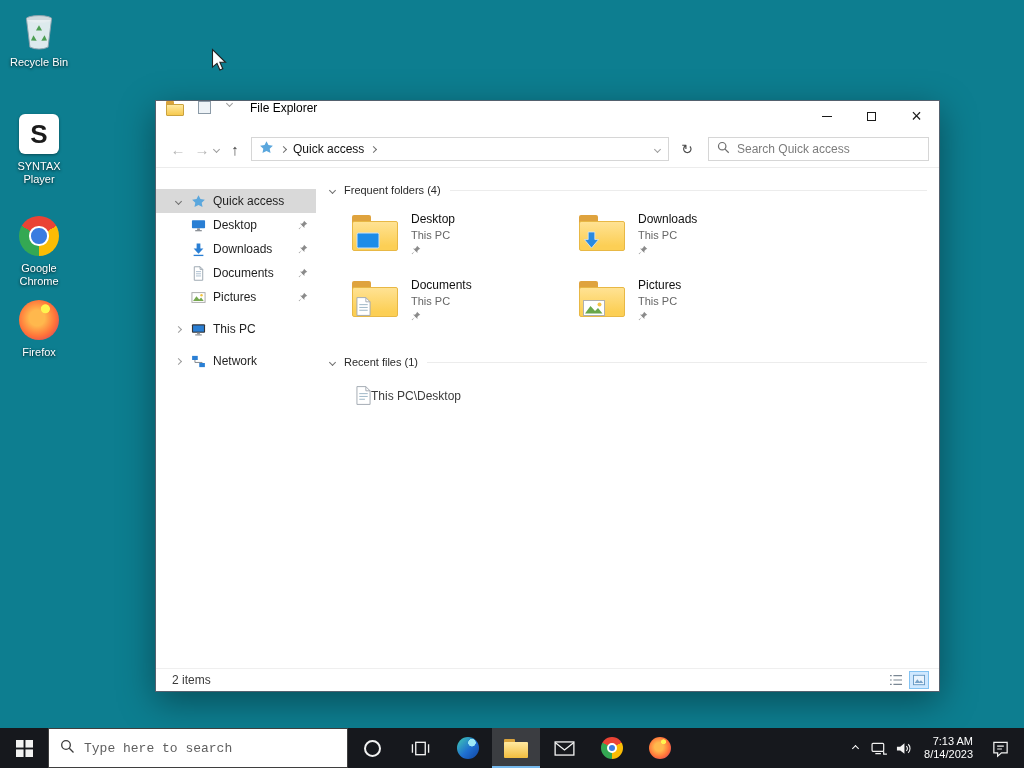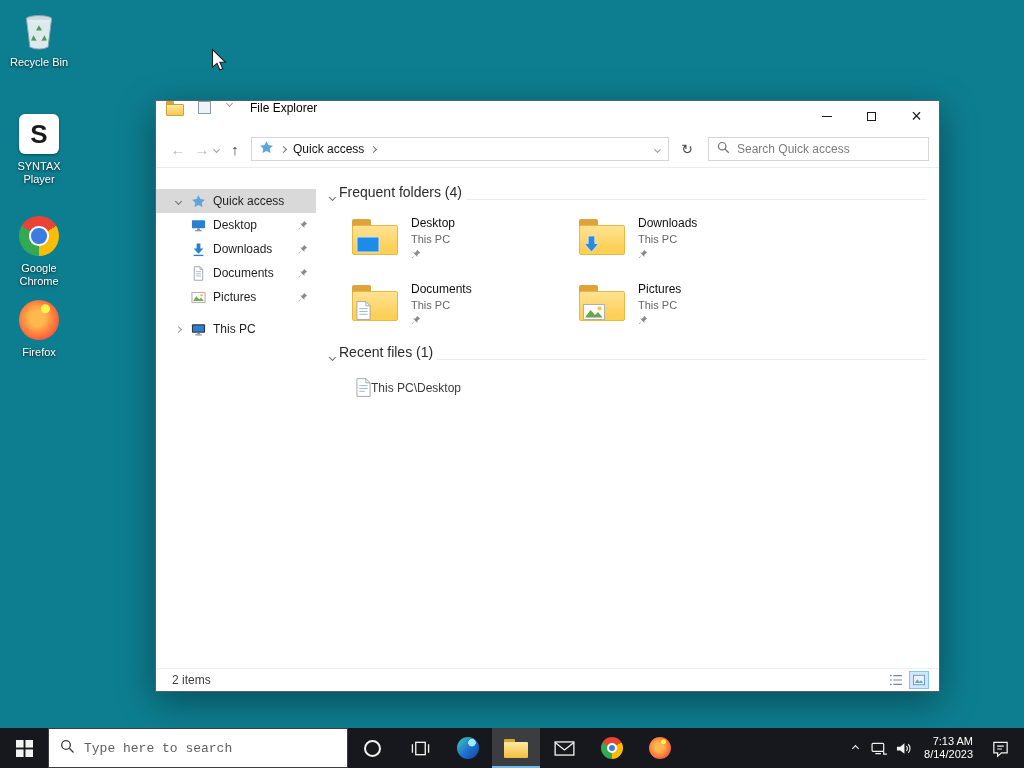--- a/index.html
+++ b/index.html
@@ -61,32 +61,32 @@
 .wbody{flex:1;display:flex;min-height:0}
 .sidebar{flex:0 0 160px;padding-top:21px;color:#1f1f1f}
 .srow{height:24px;display:flex;align-items:center;position:relative;padding-left:57px;white-space:nowrap}
 .srow.selected{background:#d9d9d9}
 .srow .exp{position:absolute;left:20px}
 .srow .sic{position:absolute;left:34px;width:16px;height:16px;display:flex;align-items:center;justify-content:center}
 .srow .pin{position:absolute;right:8px;display:flex}
 .sgap{height:8px}
 
 .content{flex:1;min-width:0;padding:16px 12px 0 12px;display:flex;flex-direction:column}
-.ghead{display:flex;align-items:flex-end;gap:4px;font-size:14px;color:#2b2b2b;padding-left:2px}
+.ghead{display:flex;align-items:center;gap:9px;font-size:11px;color:#2b2b2b;padding-left:2px}
 .ghead .rule{flex:1;height:1px;background:#ececec}
 .tiles{display:grid;grid-template-columns:227px 227px;margin:12px 0 0 18px}
 .tile{height:66px;display:flex;gap:13px;padding:4px 6px;align-items:flex-start}
 .fmeta .nm{color:#101010;line-height:15px}
 .fmeta .lc{font-size:11px;color:#666;line-height:14px;margin-top:1px}
 .fmeta .pn{margin-top:3px;display:flex}
 .bfolder{position:relative;width:46px;height:38px;flex:0 0 46px;margin-top:2px}
 .bfolder .tab{position:absolute;left:0;top:1px;width:19px;height:9px;background:#dfa33e;border-radius:2px 2px 0 0}
 .bfolder .fbody{position:absolute;left:0;top:7px;width:46px;height:30px;background:linear-gradient(180deg,#ffe293 0%,#fccf55 85%);border:1px solid #e8b845;border-radius:2px}
 .bfolder .ov{position:absolute;left:4px;bottom:2px;z-index:2;display:flex}
-.recent-head{}
+.recent-head{margin-top:16px}
 .filerow{display:flex;align-items:center;margin:18px 0 0 28px;color:#1a1a1a}
 .filerow .fic{display:flex}
 .filerow .fname{margin-left:13px;width:285px}
 .filerow .floc{color:#3c3c3c}
 
 .statusbar{flex:0 0 23px;border-top:1px solid #efefef;display:flex;align-items:center;padding:0 10px 0 16px;color:#3a3a3a}
 .views{margin-left:auto;display:flex;gap:3px;align-items:center}
 .vbtn{width:20px;height:18px;display:flex;align-items:center;justify-content:center;border:1px solid transparent}
 .vbtn.active{background:#cfe8ff;border-color:#84c3f2}
 
@@ -276,20 +276,31 @@
           <svg viewBox="0 0 16 16" width="15" height="15">
               <rect x="1" y="2.5" width="14" height="9" rx="1" fill="#31343a"></rect>
               <rect x="2.2" y="3.7" width="11.6" height="6.6" fill="#2a7fd4"></rect>
               <rect x="6.5" y="11.5" width="3" height="1.6" fill="#8d9298"></rect>
               <rect x="4.5" y="13.1" width="7" height="1.3" fill="#8d9298"></rect>
             </svg>
         </span>
         <span>This PC</span>
       </div>
       <div class="sgap"></div>
+      <div class="srow">
+        <span class="exp chev right sm light"></span>
+        <span class="sic">
+          <svg viewBox="0 0 16 16" width="15" height="15">
+              <rect x="1.2" y="2" width="6" height="4.4" fill="#2a7fd4"></rect>
+              <rect x="8.8" y="9.6" width="6" height="4.4" fill="#2a7fd4"></rect>
+              <path d="M4.2 6.4v2.6h7.6v0.6" stroke="#7c8288" fill="none"></path>
+            </svg>
+        </span>
+        <span>Network</span>
+      </div>
     </div>
 
     <div class="content">
       <div class="ghead">
         <span class="chev down sm"></span>
         <span>Frequent folders (4)</span>
         <span class="rule"></span>
       </div>
 
       <div class="tiles">

